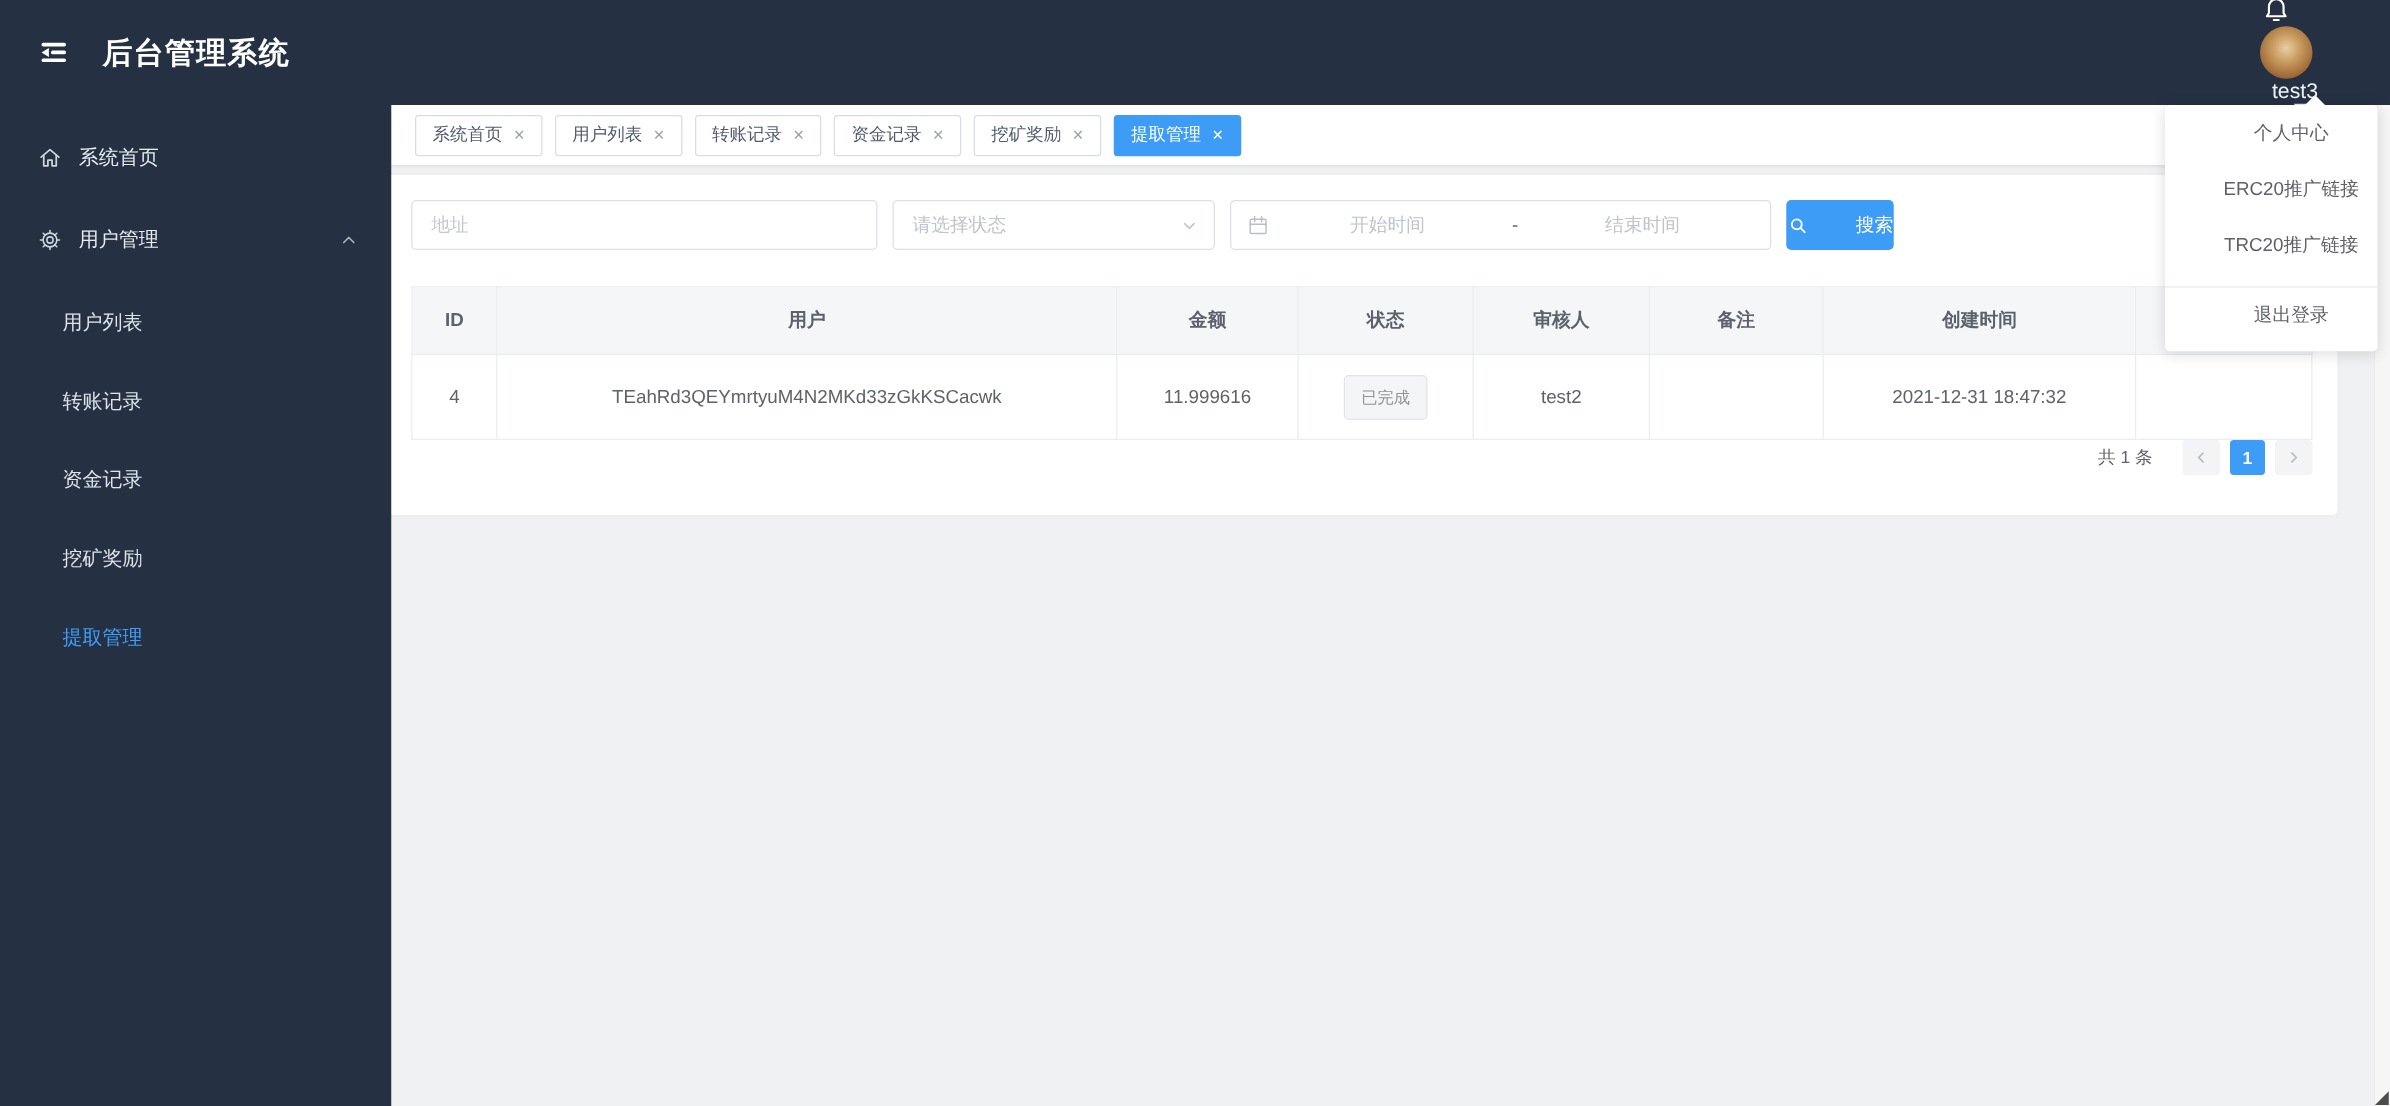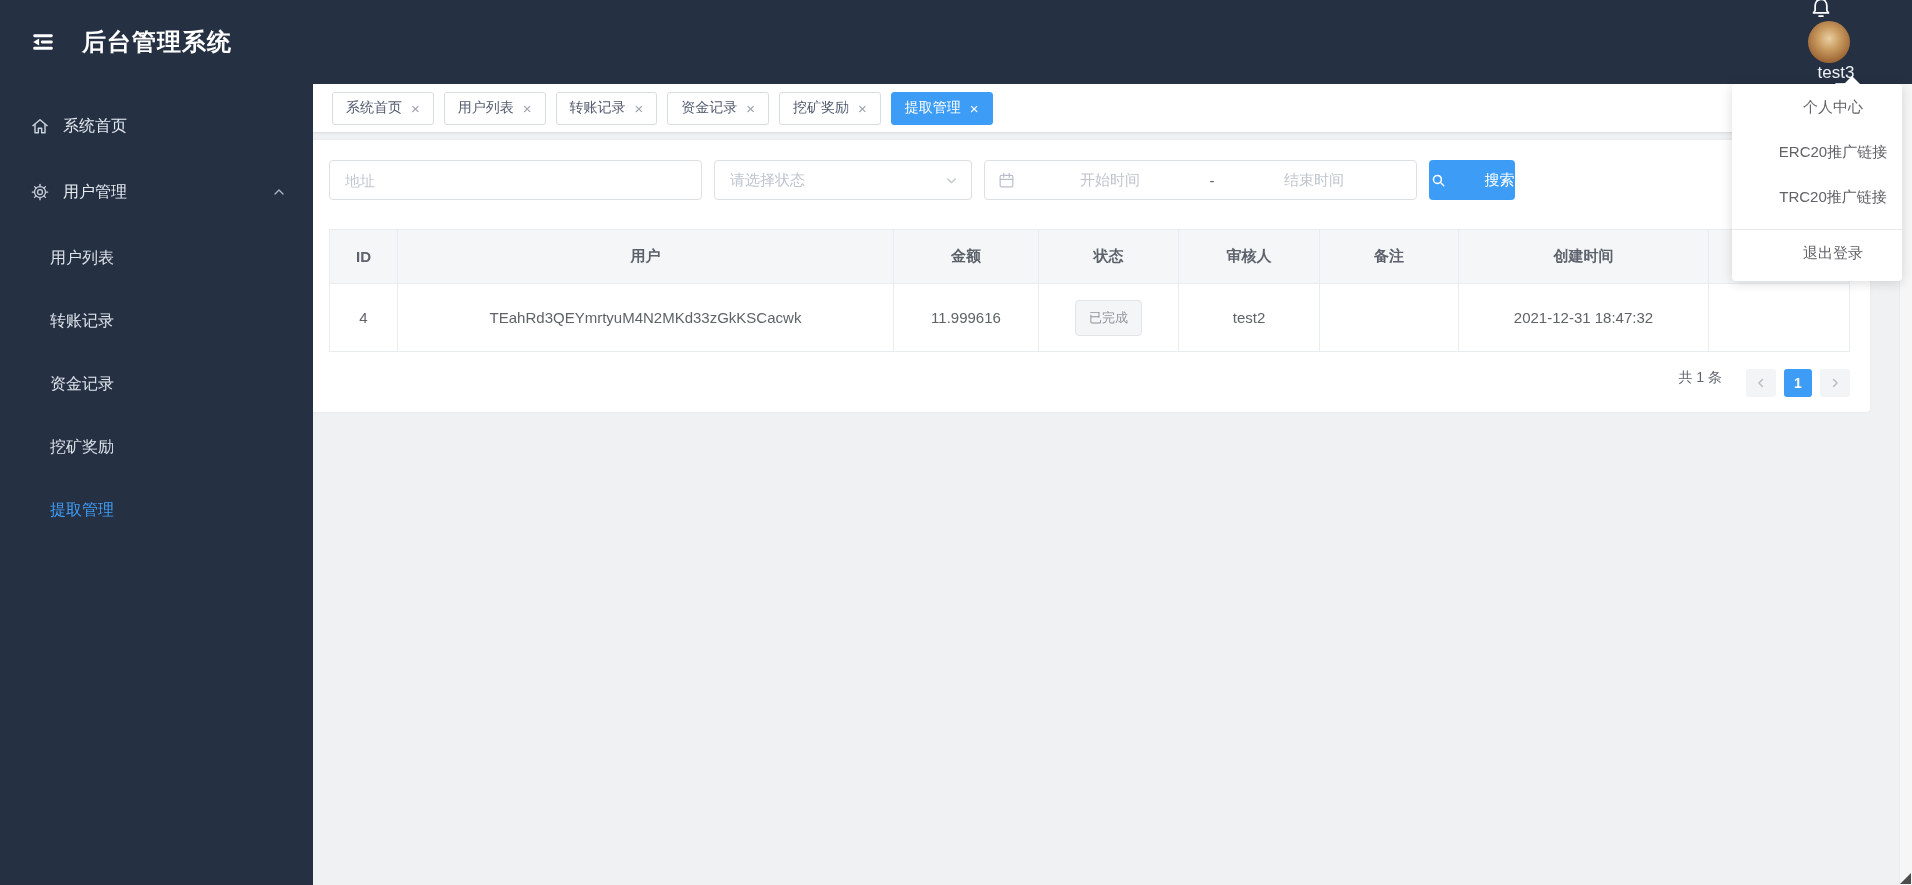--- a/index.html
+++ b/index.html
@@ -66,21 +66,21 @@
   
   .tbl { width:100%; border-collapse:collapse; table-layout:fixed; margin-top:29px; }
   .tbl th { height:54px; background:#f5f6f8; border:1px solid #e9edf1; font-size:15px; font-weight:bold;
             color:#5c626b; text-align:center; }
   .tbl td { height:68px; border:1px solid #e9edf1; font-size:15px; color:#5f6368; text-align:center;
             background:#ffffff; overflow:hidden; white-space:nowrap; }
   .tag-info { display:inline-block; padding:8px 13px; background:#f4f5f6; border:1px solid #e2e4e8;
               border-radius:4px; font-size:13px; color:#909399; }
 
   
-  .pager { display:flex; align-items:flex-start; justify-content:flex-end; margin-top:17px; }
+  .pager { display:flex; align-items:center; justify-content:flex-end; }
   .pager-total { font-size:14px; color:#5f646c; margin-right:16px; }
   .pg-btn { width:30px; height:28px; background:#f3f4f5; border-radius:3px; margin-left:8px;
             display:inline-flex; align-items:center; justify-content:center; cursor:pointer; }
   .pg-btn svg { width:14px; height:14px; }
   .pg-page { width:28px; height:28px; background:#3d9df6; color:#fff; border-radius:3px; margin-left:8px;
              display:inline-flex; align-items:center; justify-content:center; font-size:14px; font-weight:bold;
              cursor:pointer; }
 
   
   .user-menu { position:absolute; top:84px; right:10px; width:170px; background:#ffffff; border-radius:4px;

